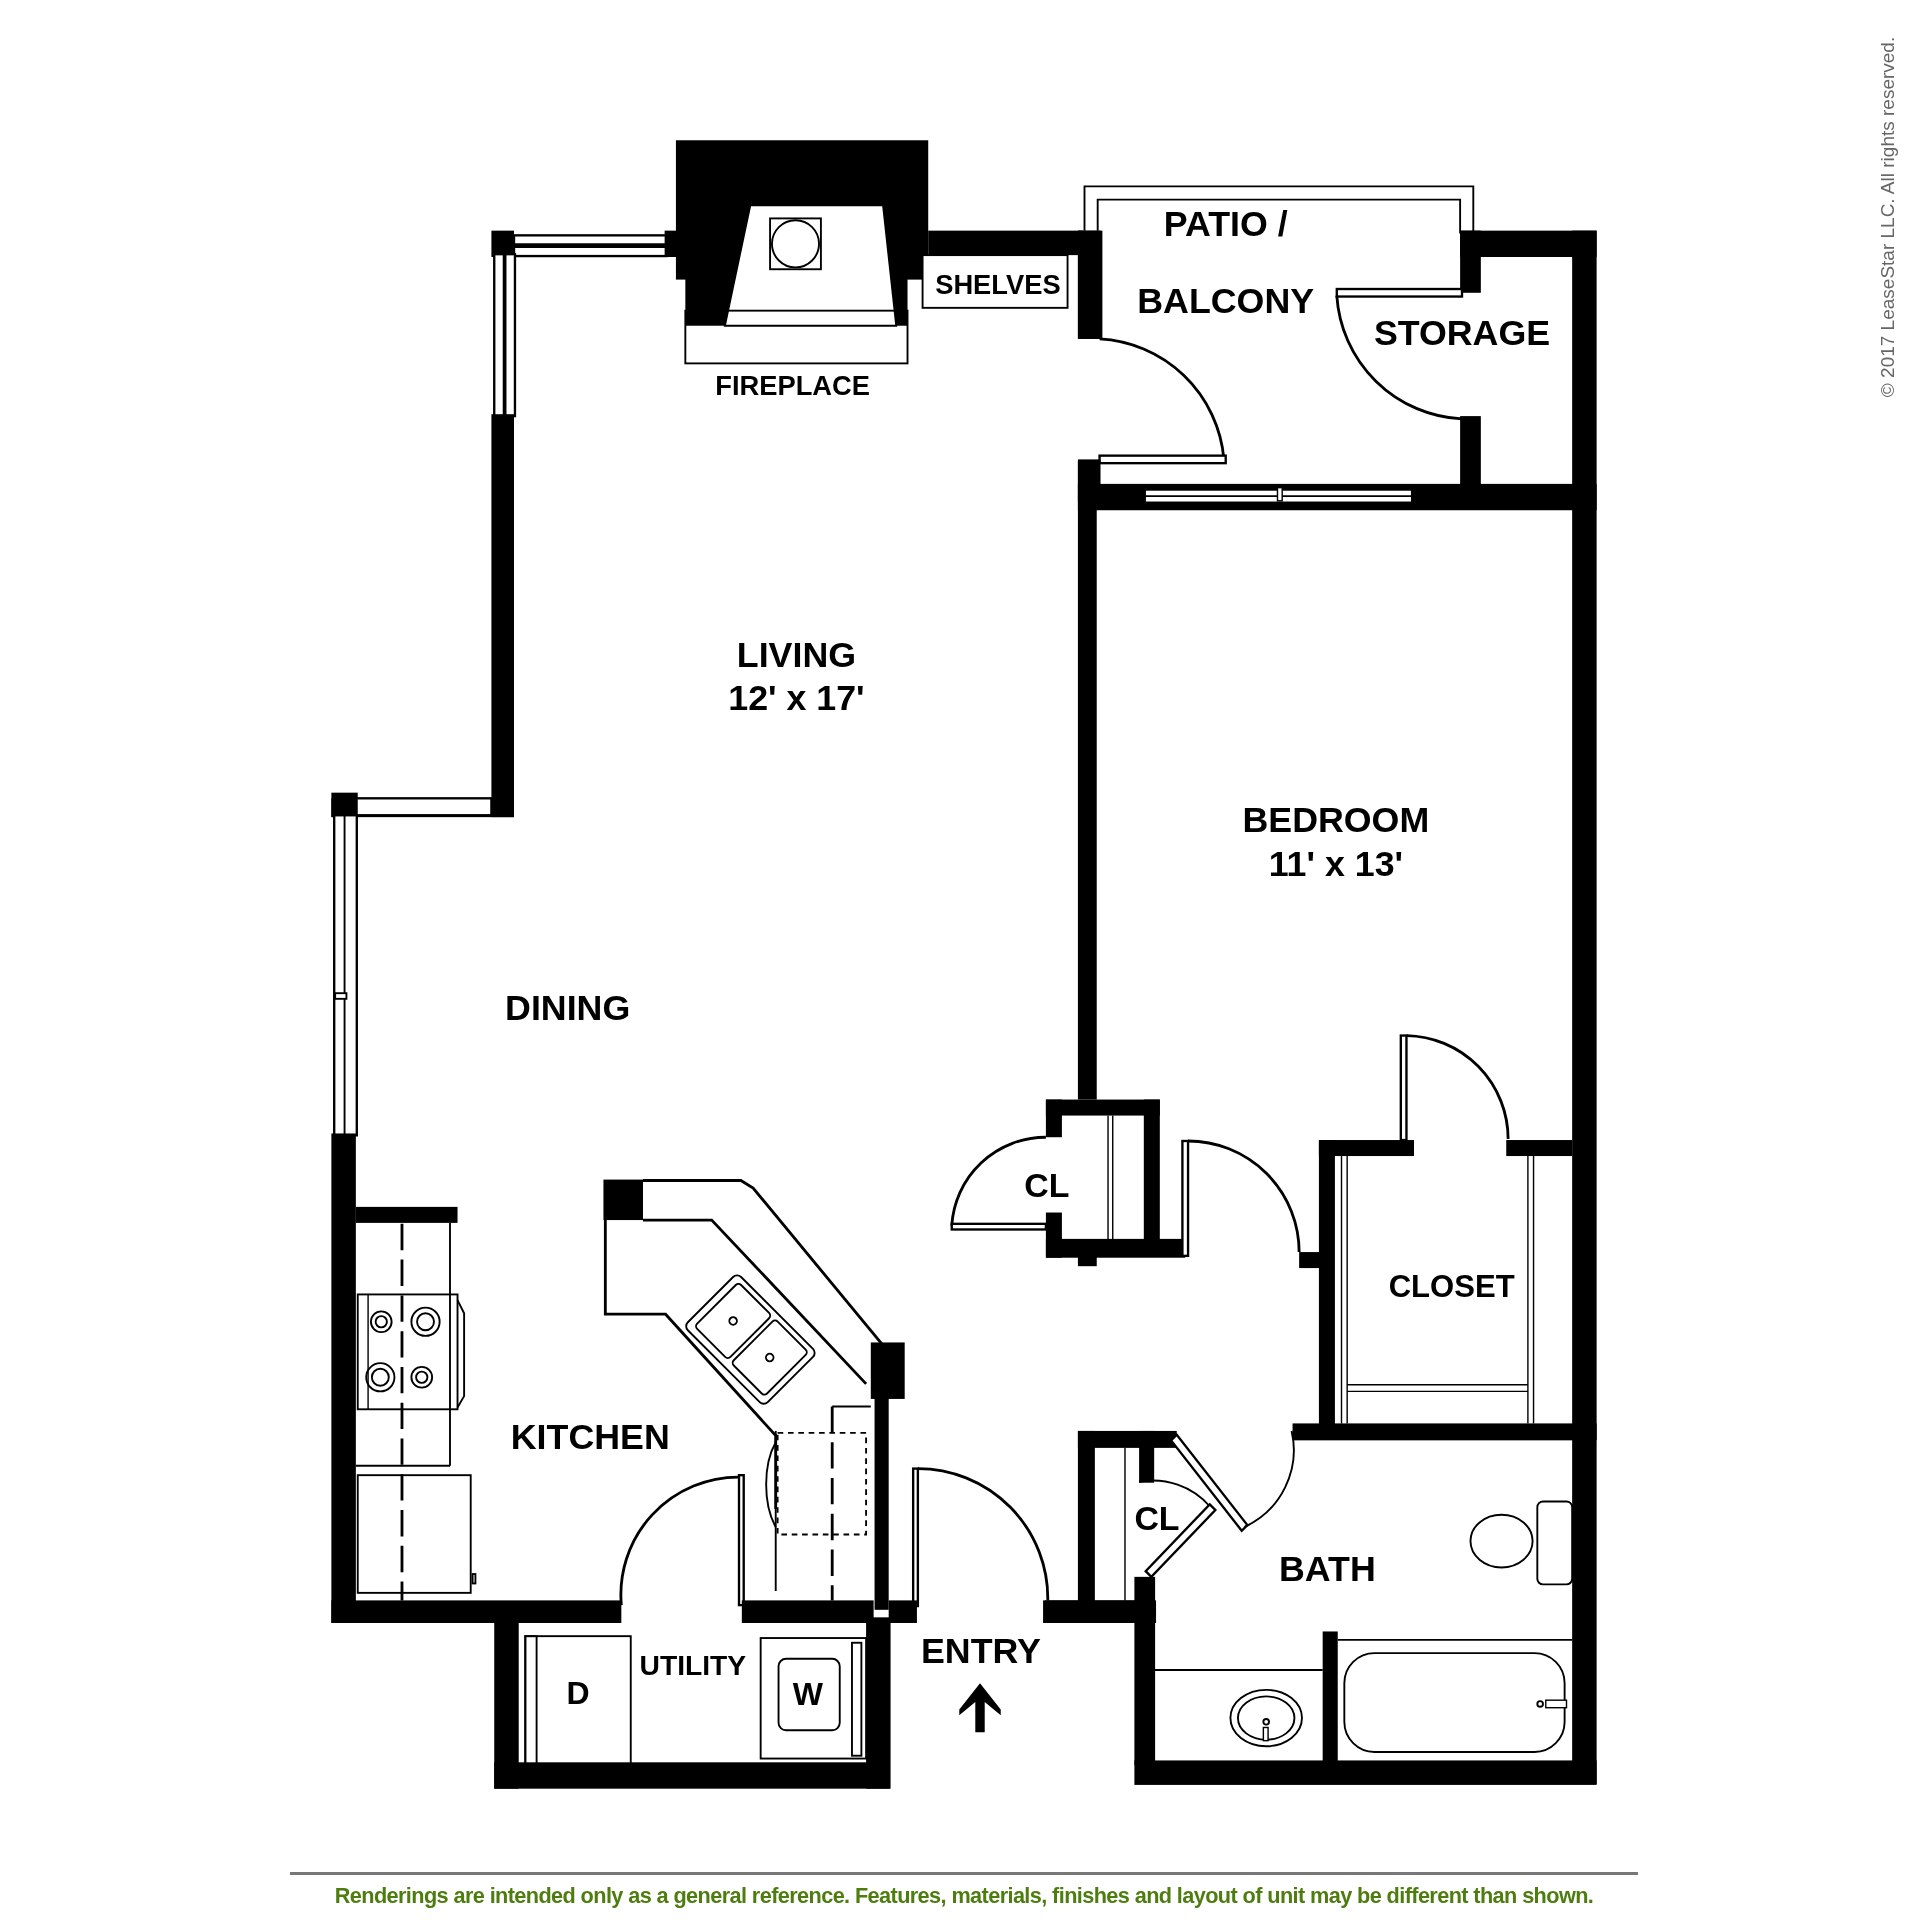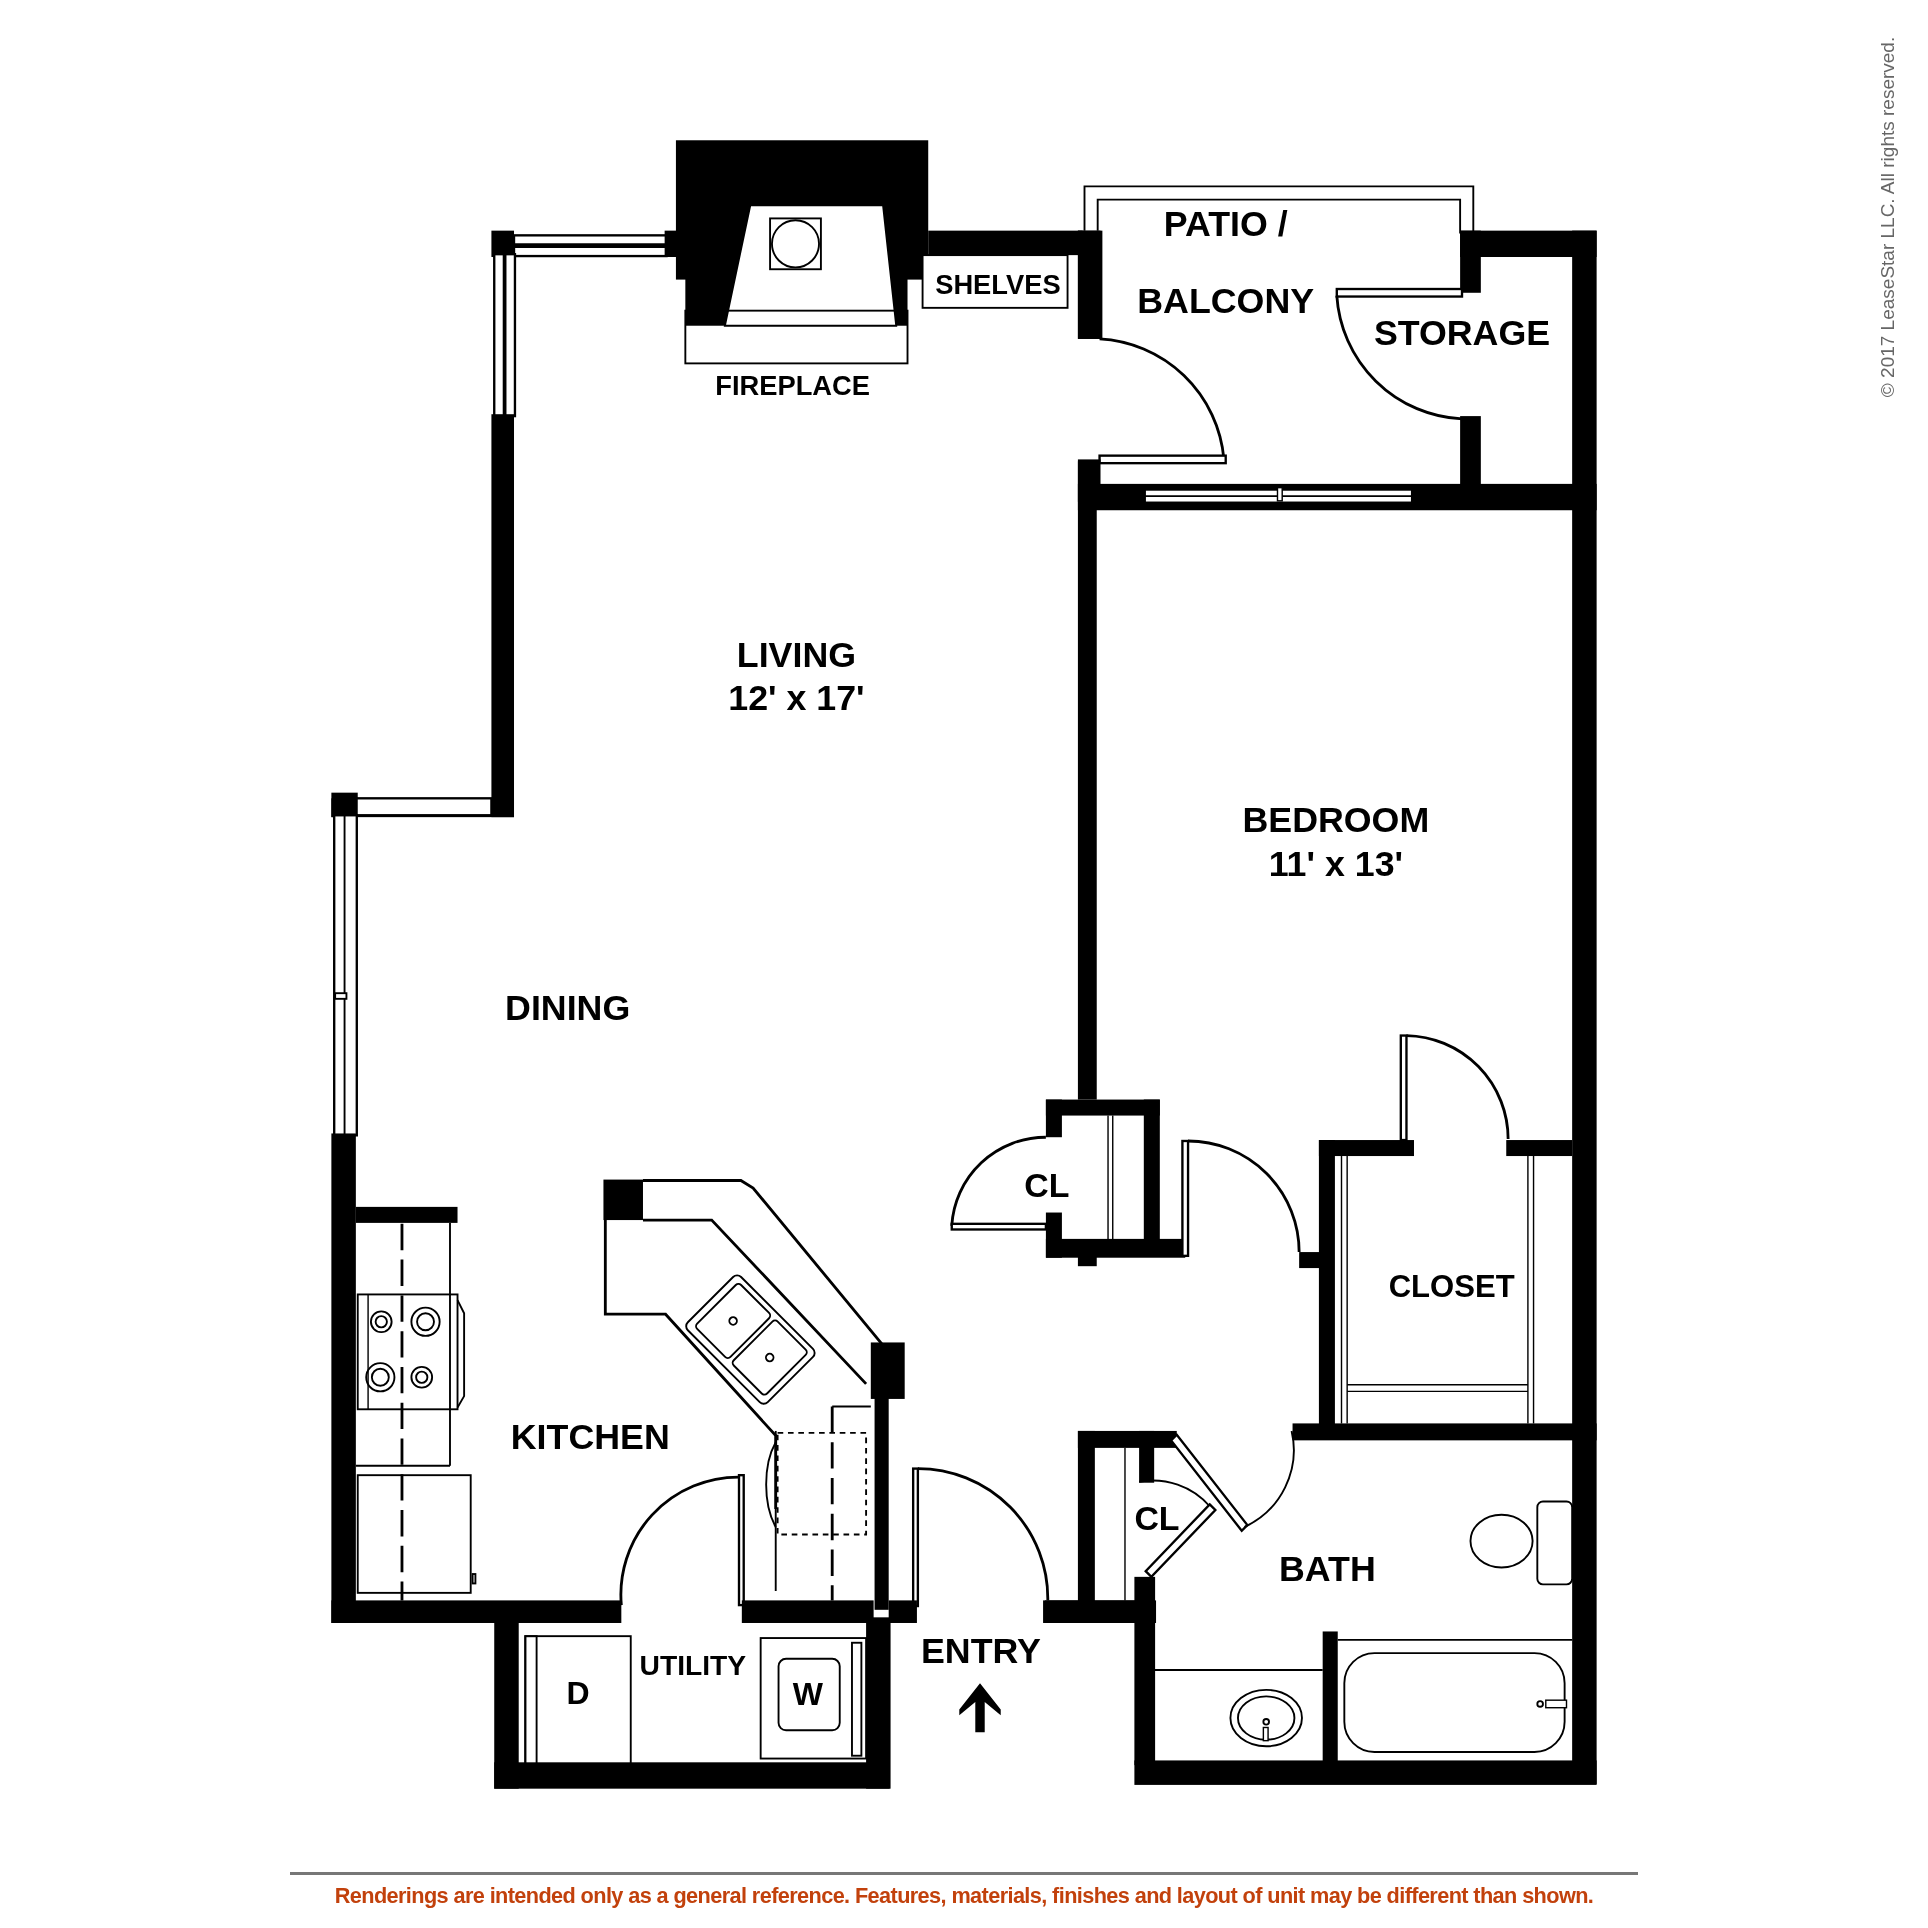--- a/index.html
+++ b/index.html
@@ -9,21 +9,21 @@
   .thin { fill:none; stroke:#000; stroke-width:3; }
   .thin2 { fill:none; stroke:#000; stroke-width:2; }
   .win { fill:#fff; stroke:#000; stroke-width:2.5; }
   .dash { fill:none; stroke:#000; stroke-width:3; stroke-dasharray:28 10; }
   .dot { fill:none; stroke:#000; stroke-width:2; stroke-dasharray:6 5; }
   .lbl { font-family:"Liberation Sans", sans-serif; font-weight:bold; fill:#000; text-anchor:middle; }
   .copyright { position:absolute; left:1888px; top:217px; transform:translate(-50%,-50%) rotate(-90deg); white-space:nowrap;
                font-family:"Liberation Sans", sans-serif; font-size:19px; color:#666; }
   .disclaimer-rule { position:absolute; left:290px; top:1872px; width:1348px; height:2.8px; background:#777; }
   .disclaimer { position:absolute; left:290px; top:1883px; width:1348px; text-align:center;
-                font-family:"Liberation Sans", sans-serif; font-size:21.7px; font-weight:bold; color:#c2410c; letter-spacing:-0.6px; }
+                font-family:"Liberation Sans", sans-serif; font-size:21.7px; font-weight:bold; color:#4d7c0f; letter-spacing:-0.6px; }
 </style>
 </head>
 <body>
 
 <svg id="plan" viewBox="0 0 2048 2048" xmlns="http://www.w3.org/2000/svg">
 
   <g>
     <rect class="wall" x="718" y="149" width="268" height="148"></rect>
     <rect class="wall" x="728" y="290" width="236" height="56"></rect>
     <polygon fill="#fff" stroke="#000" stroke-width="2" points="797,218 938,218 952,346 770,346"></polygon>

